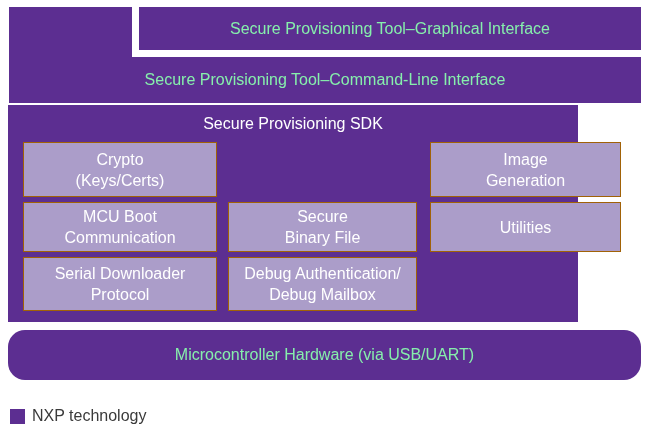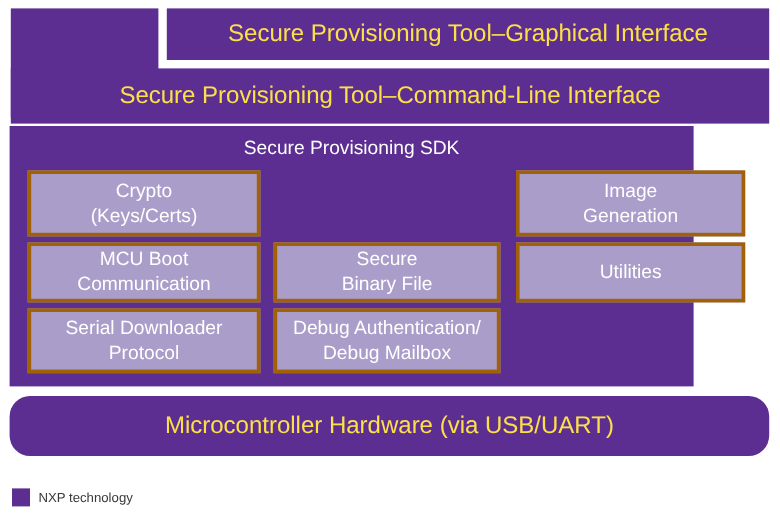--- a/index.html
+++ b/index.html
@@ -7,25 +7,25 @@
     position: relative;
     width: 650px;
     height: 434px;
     background: #ffffff;
     font-family: "Liberation Sans", sans-serif;
     overflow: hidden;
   }
   .darkbar {
     position: absolute;
     background: #5C2E91;
-    color: #fde047;
+    color: #86efac;
     display: flex;
     align-items: center;
     justify-content: center;
-    font-size: 20px;
+    font-size: 16px;
     text-align: center;
   }
   .gui-bar  { left: 139px; top: 7px;   width: 502px; height: 43px; }
   .cli-stub { position: absolute; left: 9px; top: 7px; width: 123px; height: 91px; background: #5C2E91; }
   .cli-bar  { left: 9px;   top: 57px;  width: 632px; height: 46px; }
   .hw-bar   { left: 8px;   top: 330px; width: 633px; height: 50px; border-radius: 17px; }
 
   .sdk-box {
     position: absolute;
     left: 8px; top: 105px;
@@ -38,21 +38,21 @@
     width: 100%; height: 37px;
     display: flex;
     align-items: center;
     justify-content: center;
     color: #ffffff;
     font-size: 16px;
   }
   .module {
     position: absolute;
     background: #AB9DC9;
-    border: 3px solid #a16207;
+    border: 1px solid #a16207;
     box-sizing: border-box;
     color: #ffffff;
     display: flex;
     align-items: center;
     justify-content: center;
     text-align: center;
     font-size: 16px;
     line-height: 21px;
     white-space: pre-line;
   }
@@ -68,21 +68,21 @@
     left: 10px; top: 407px;
     display: flex;
     align-items: center;
   }
   .legend-swatch {
     width: 15px; height: 15px;
     background: #5C2E91;
     margin-right: 7px;
   }
   .legend-label {
-    font-size: 11px;
+    font-size: 16px;
     color: #3A3A3A;
   }
 </style>
 </head>
 <body>
 
 <div class="canvas">
 
   <div class="darkbar gui-bar">Secure Provisioning Tool–Graphical Interface</div>
 

